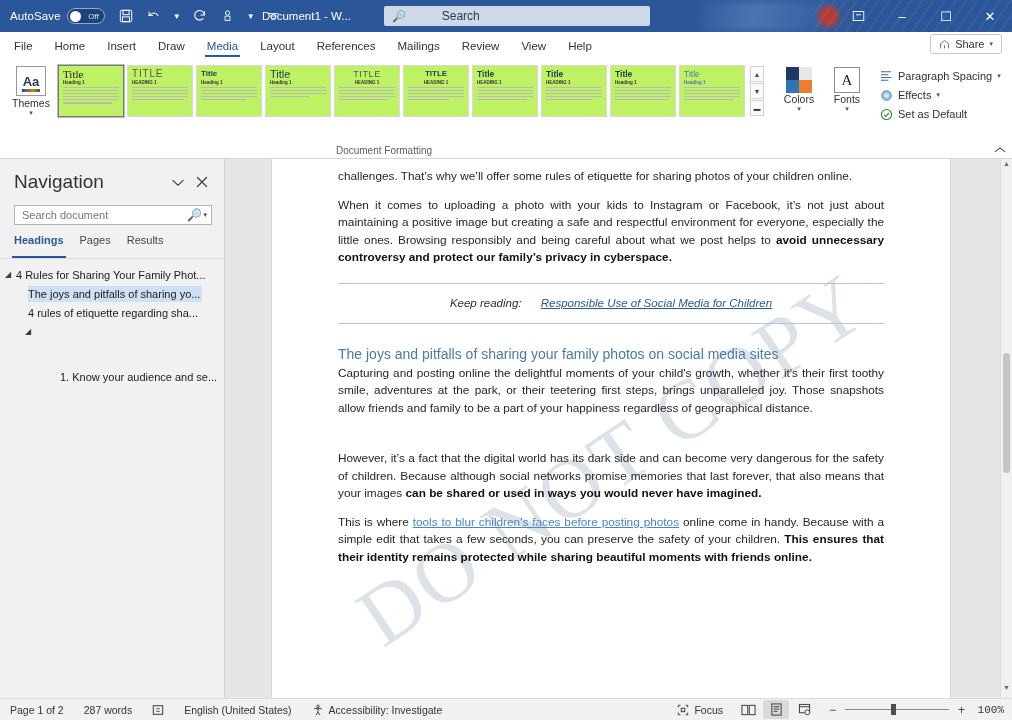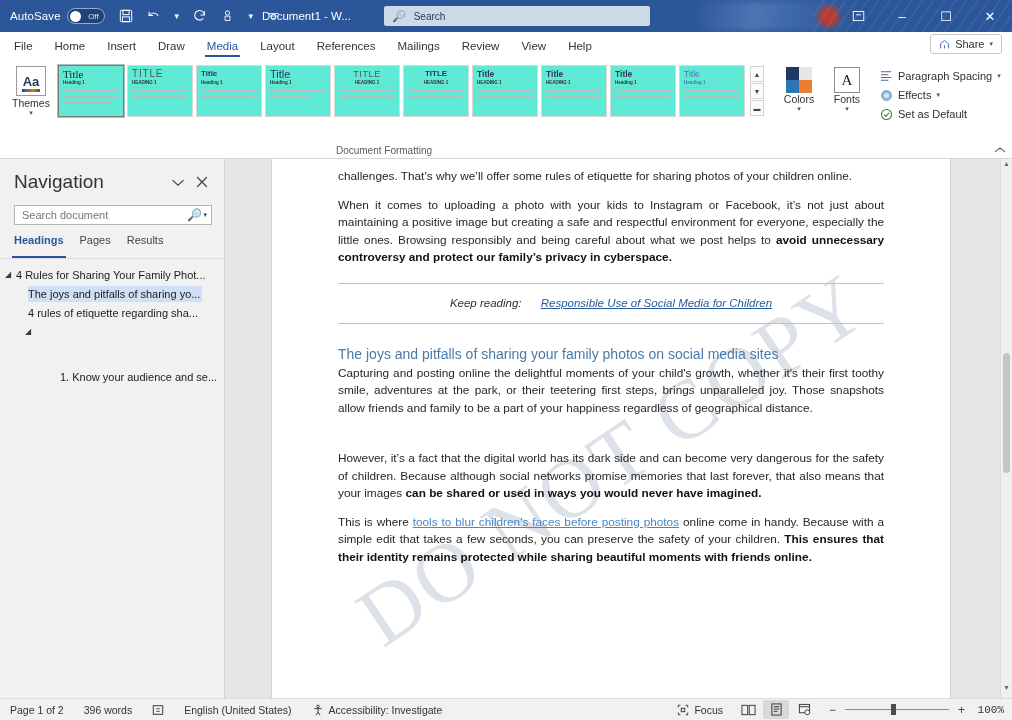--- a/index.html
+++ b/index.html
@@ -36,21 +36,21 @@
   .tb-title {
     position: absolute; left: 262px; top: 0; height: 32px; display: flex; align-items: center;
     font-size: 11.5px; color: #fff; white-space: nowrap;
   }
   .searchbox {
     position: absolute; left: 384px; top: 6px; width: 266px; height: 20px;
     background: #cfd8e6; border-radius: 2px; display: flex; align-items: center;
     gap: 7px; padding-left: 9px;
   }
   .searchbox .mag { font-size: 11px; color: #2b3c5a; transform: scaleX(-1); }
-  .searchbox .ph { font-size: 10px; color: #2a3a55; }
+  .searchbox .ph { font-size: 12px; color: #2a3a55; margin-left: 28px; }
   .redact {
     position: absolute; left: 700px; top: 1px; width: 155px; height: 30px;
     background: linear-gradient(100deg,#315a9e 0%,#4f77b5 35%,#3c66a8 65%,#2f5596 100%);
     filter: blur(3px); opacity: .95;
   }
   .redact-dot {
     position: absolute; left: 818px; top: 6px; width: 21px; height: 21px; border-radius: 50%;
     background: #c0392b; filter: blur(2.2px); opacity: .92;
   }
   .tb-right { position: absolute; right: 0; top: 0; height: 32px; display: flex; align-items: center; }
@@ -109,21 +109,21 @@
     position: absolute; bottom: 3px; left: 5px; right: 5px; height: 3px;
     background: linear-gradient(90deg,#1f3864 0%,#2e74b5 20%,#c55a11 40%,#bf9000 60%,#538135 80%,#7030a0 100%);
   }
   .themes-label { font-size: 10.5px; color: #333; }
   .themes-caret { font-size: 7px; color: #555; line-height: 6px; }
 
   .style-gallery {
     display: flex; gap: 3px; align-items: flex-start; padding-top: 1px;
   }
   .style-card {
-    width: 66px; height: 52px; border: 1px solid #d8d8d8; background: #5eead4;
+    width: 66px; height: 52px; border: 1px solid #d8d8d8; background: #bef264;
     padding: 4px 4px 0 4px; overflow: hidden; position: relative;
   }
   .style-card.selected { border: 1px solid #7a7a7a; outline: 1px solid #b9b9b9; }
   .sc-title { font-size: 7px; color: #2b3a55; margin-bottom: 2px; line-height: 8px; }
   .sc-title.big { font-size: 11px; color: #222; font-weight: 400; }
   .sc-title.caps { font-size: 7px; letter-spacing: .6px; color: #555; }
   .sc-title.center { text-align: center; }
   .sc-head { font-size: 4.5px; color: #333; font-weight: 700; margin-bottom: 1.5px; }
   .sc-lines { display: flex; flex-direction: column; gap: 1.5px; }
   .sc-lines i {
@@ -684,21 +684,21 @@
       <div class="vscroll">
         <div class="arw up">▲</div>
         <div class="thumb"></div>
         <div class="arw dn">▼</div>
       </div>
     </div>
   </div>
 
   <div class="statusbar">
     <div class="sb-item">Page 1 of 2</div>
-    <div class="sb-item">396 words</div>
+    <div class="sb-item">287 words</div>
     <div class="sb-item">
       <span class="ico">
         <svg width="12" height="12" viewBox="0 0 14 14" fill="none" stroke="#333" stroke-width="1.1">
           <rect x="1.5" y="2" width="11" height="10"></rect>
             <path d="M5 5.5h4M5 8.5h4" stroke-width="1"></path>
         </svg>
       </span>
     </div>
     <div class="sb-item">English (United States)</div>
     <div class="sb-item">

